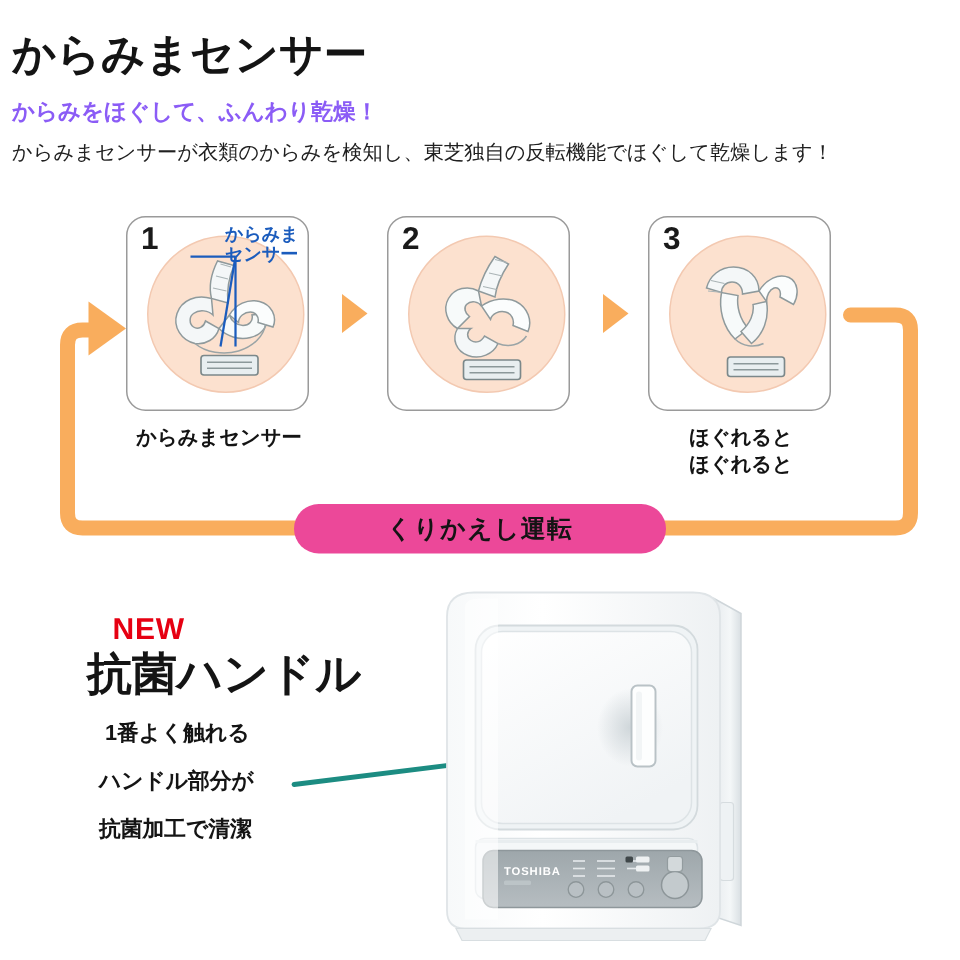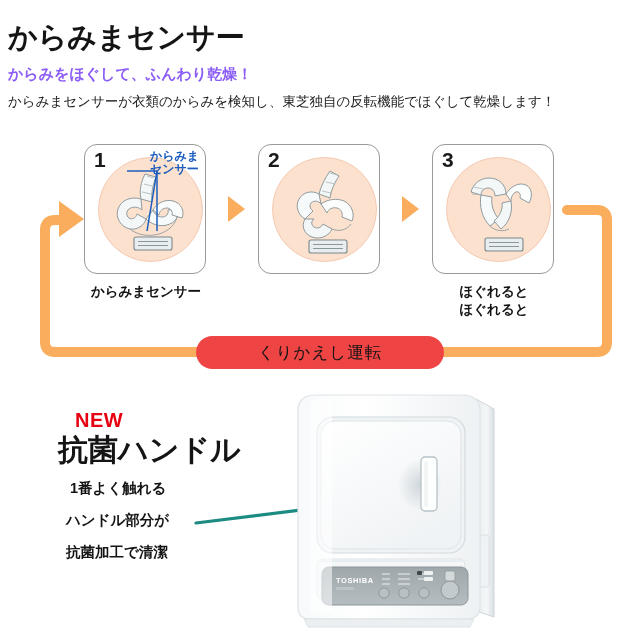--- a/index.html
+++ b/index.html
@@ -79,24 +79,24 @@
     position: absolute;
     width: 0; height: 0;
     border-top: 13px solid transparent;
     border-bottom: 13px solid transparent;
     border-left: 17px solid #f9ad5d;
   }
   #repeat-badge {
     position: absolute;
     left: 196px; top: 201px;
     width: 248px; height: 33px;
-    background: #ef4444;
+    background: #ec4899;
     border-radius: 17px;
     display: flex; align-items: center; justify-content: center;
-    font-size: 16.5px; font-weight: normal; color: #141414;
+    font-size: 16.5px; font-weight: bold; color: #141414;
     letter-spacing: 1px;
     z-index: 5;
   }
 
   
   #lower { position: absolute; left: 0; top: 385px; width: 525px; height: 255px; }
 
   #new-badge {
     position: absolute; left: 75px; top: 24px;
     font-size: 20px; font-weight: bold; color: #e60012;

